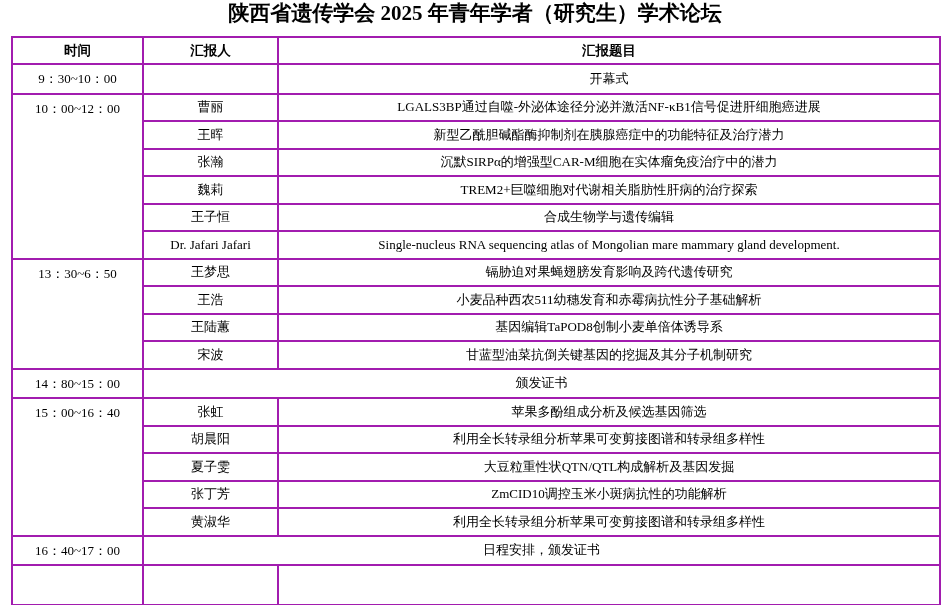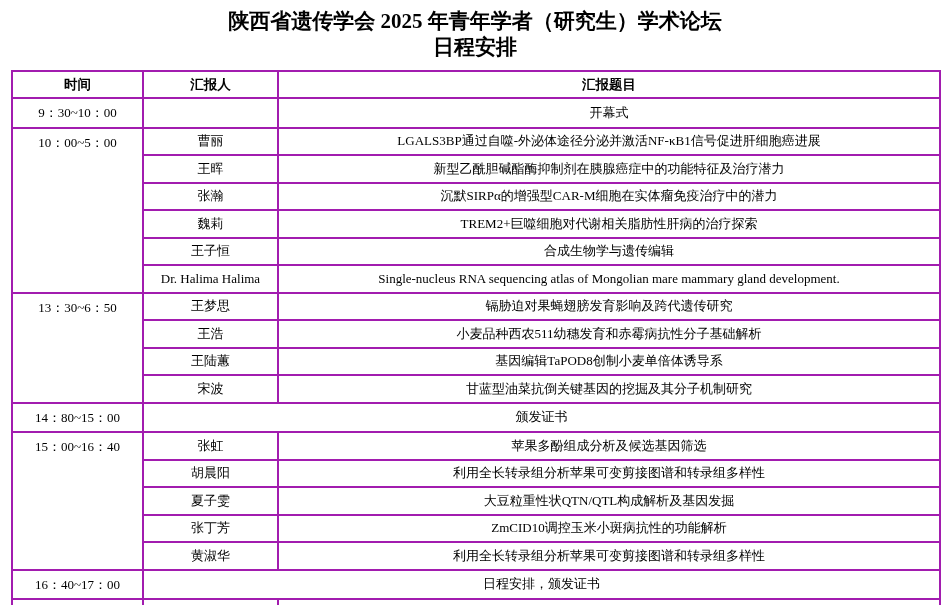--- a/index.html
+++ b/index.html
@@ -18,21 +18,21 @@
   .page {
     width: 950px;
     height: 605px;
     overflow: hidden;
   }
   .doc-title {
     text-align: center;
     font-weight: bold;
     font-size: 21px;
     line-height: 26px;
-    padding-top: 8px;
+    padding-top: 0;
     white-space: nowrap;
   }
   .doc-subtitle {
     text-align: center;
     font-weight: bold;
     font-size: 21px;
     line-height: 26px;
     white-space: nowrap;
   }
   table.schedule {
@@ -62,21 +62,20 @@
     line-height: 27.5px;
     text-align: center;
   }
   .schedule tr.partial { height: 40px; }
 </style>
 </head>
 <body>
 
 <div class="page">
   <div class="doc-title">陕西省遗传学会 2025 年青年学者（研究生）学术论坛</div>
-  <div class="doc-subtitle">日程安排</div>
 
   <table class="schedule">
     <colgroup>
       <col class="c-time">
       <col class="c-speaker">
       <col class="c-topic">
     </colgroup>
     <thead>
       <tr>
         <th>时间</th>
@@ -84,42 +83,42 @@
         <th>汇报题目</th>
       </tr>
     </thead>
     <tbody id="schedule-body">
         <tr>
           <td rowspan="1" class="time-cell">9：30~10：00</td>
           <td></td>
           <td>开幕式</td>
         </tr>
         <tr>
-          <td rowspan="6" class="time-cell">10：00~5：00</td>
+          <td rowspan="6" class="time-cell">10：00~12：00</td>
           <td>曹丽</td>
           <td>LGALS3BP通过自噬-外泌体途径分泌并激活NF-κB1信号促进肝细胞癌进展</td>
         </tr>
         <tr>
           <td>王晖</td>
           <td>新型乙酰胆碱酯酶抑制剂在胰腺癌症中的功能特征及治疗潜力</td>
         </tr>
         <tr>
           <td>张瀚</td>
           <td>沉默SIRPα的增强型CAR-M细胞在实体瘤免疫治疗中的潜力</td>
         </tr>
         <tr>
           <td>魏莉</td>
           <td>TREM2+巨噬细胞对代谢相关脂肪性肝病的治疗探索</td>
         </tr>
         <tr>
           <td>王子恒</td>
           <td>合成生物学与遗传编辑</td>
         </tr>
         <tr>
-          <td>Dr. Halima Halima</td>
+          <td>Dr. Jafari Jafari</td>
           <td>Single-nucleus RNA sequencing atlas of Mongolian mare mammary gland development.</td>
         </tr>
         <tr>
           <td rowspan="4" class="time-cell">13：30~6：50</td>
           <td>王梦思</td>
           <td>镉胁迫对果蝇翅膀发育影响及跨代遗传研究</td>
         </tr>
         <tr>
           <td>王浩</td>
           <td>小麦品种西农511幼穗发育和赤霉病抗性分子基础解析</td>

